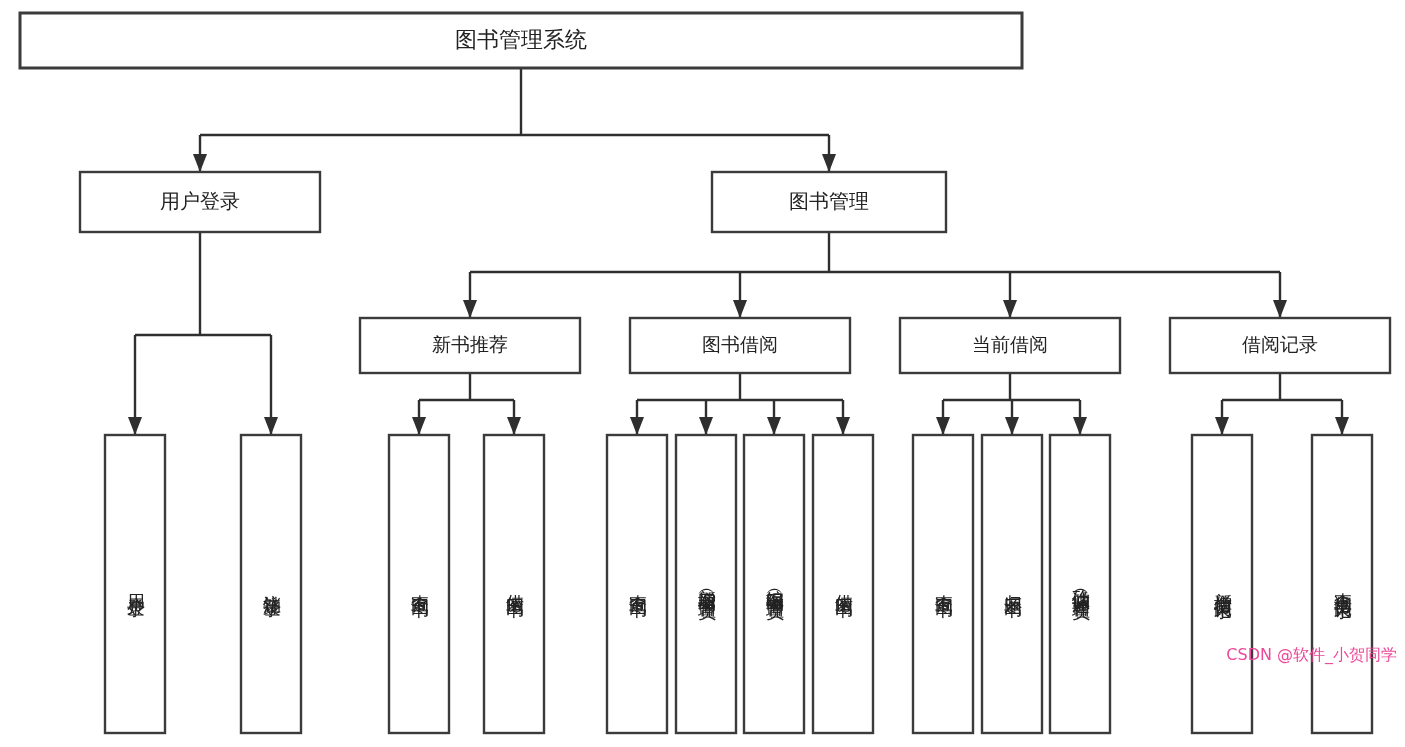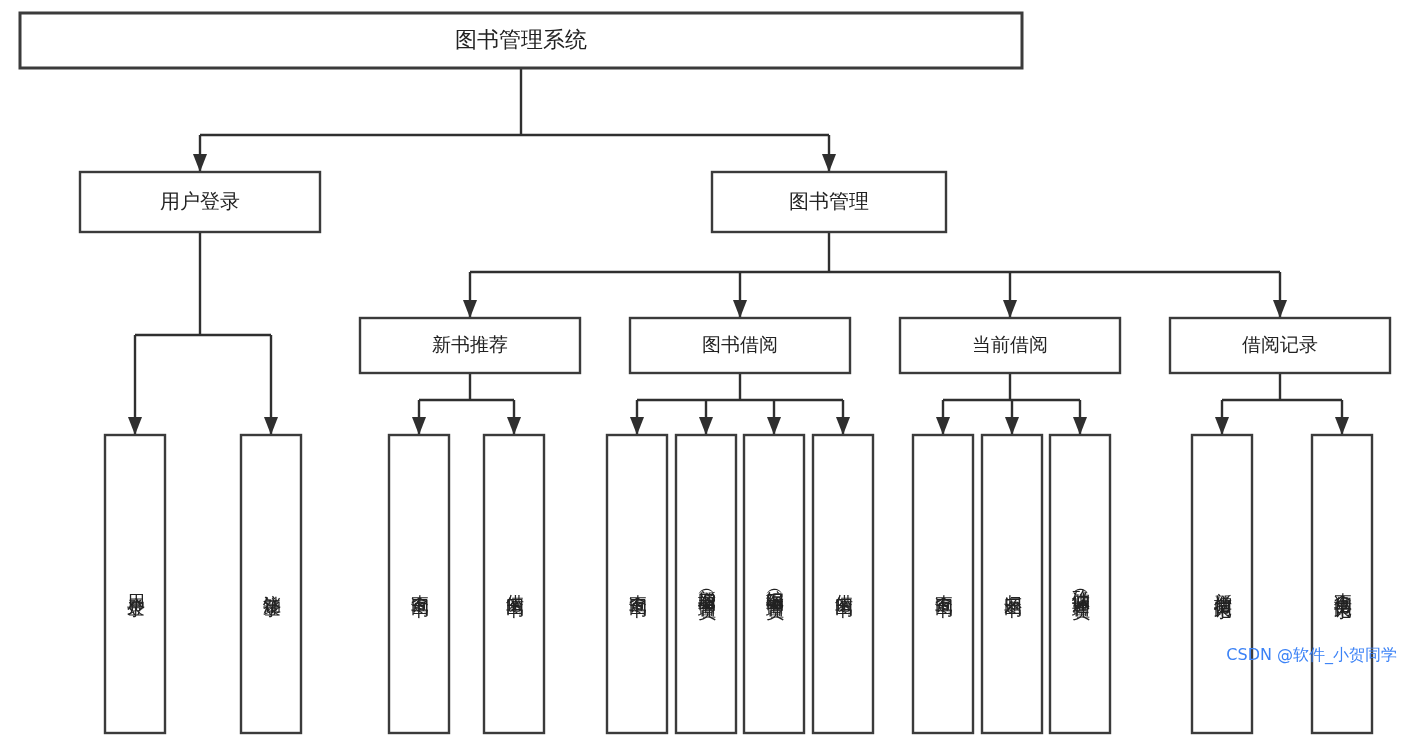--- a/index.html
+++ b/index.html
@@ -59,21 +59,21 @@
     font-size: 18px;
     writing-mode: vertical-rl;
     text-orientation: upright;
     letter-spacing: 2px;
   }
   .watermark {
     position: absolute;
     right: 8px;
     bottom: 4px;
     font-size: 16px;
-    color: #3b82f6;
+    color: #ec4899;
     font-family: "DejaVu Sans", "Liberation Sans", sans-serif;
     white-space: nowrap;
     user-select: none;
   }
 </style>
 </head>
 <body>
 
 <div id="diagram-root">
   <svg class="diagram-canvas" viewBox="0 0 1405 747">

